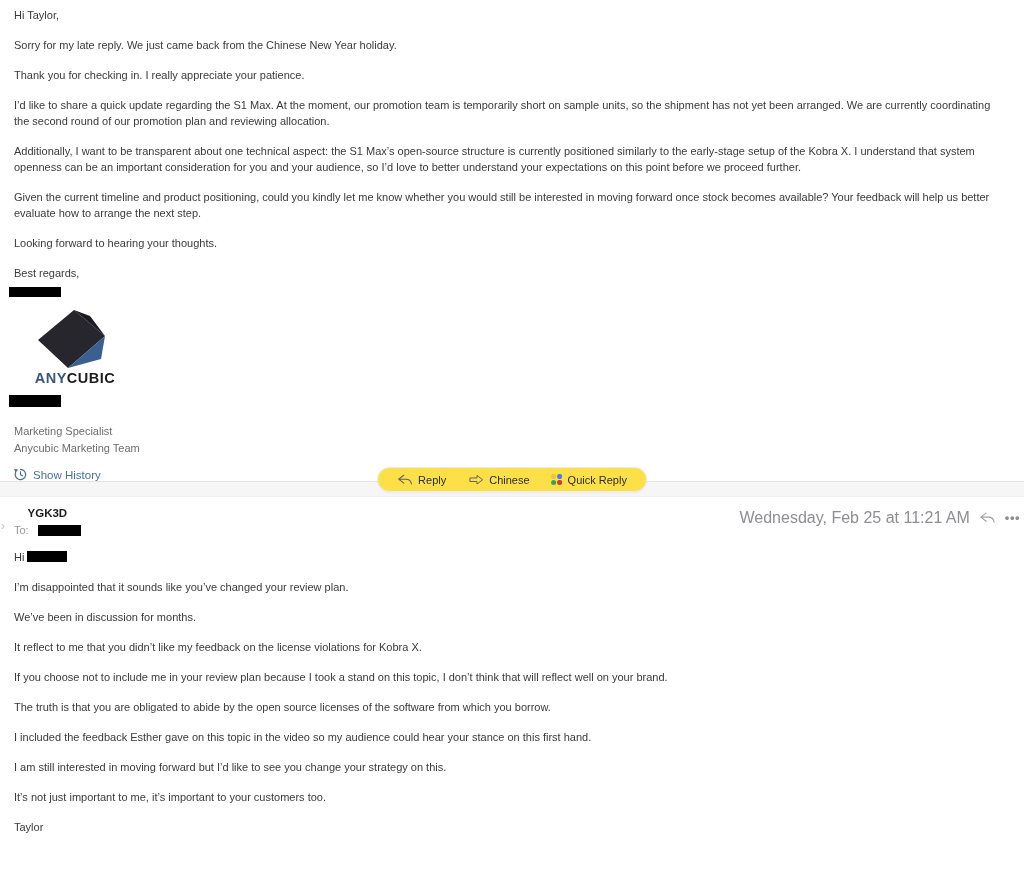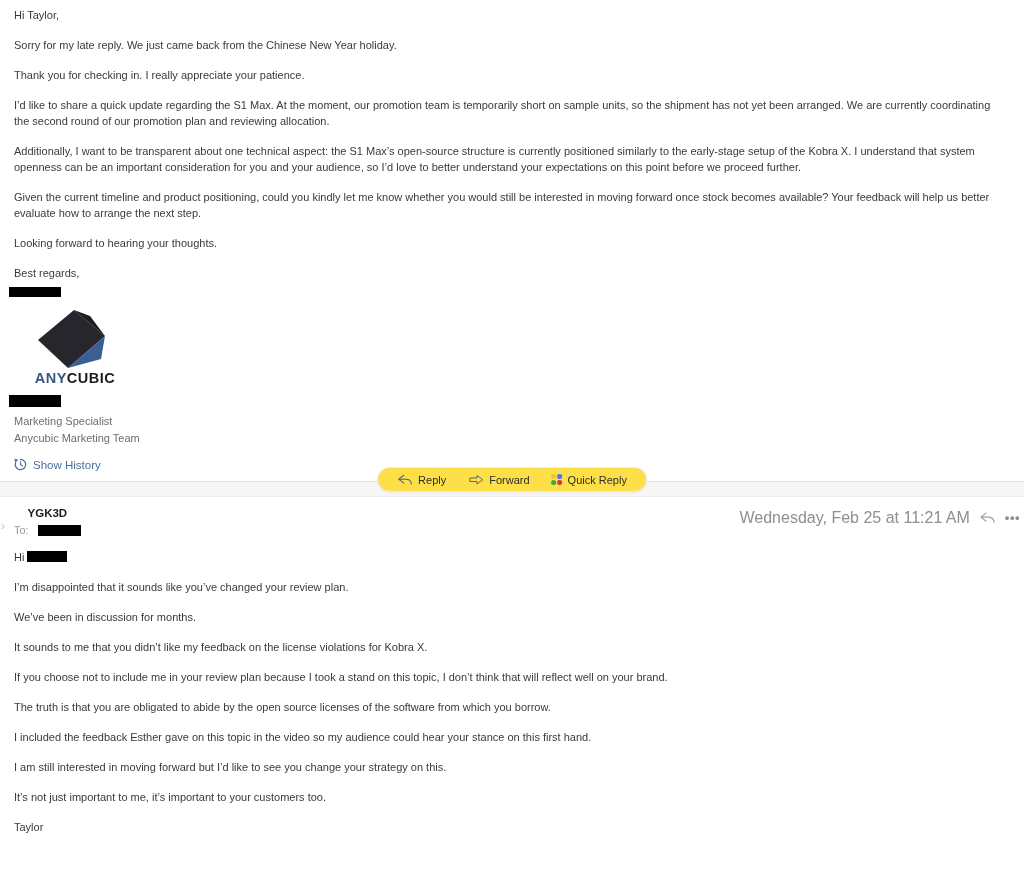--- a/index.html
+++ b/index.html
@@ -15,21 +15,21 @@
   .message1 { height: 481px; overflow: hidden; padding: 7px 16px 0 14px; }
   .message1 p {
     margin: 0 0 14px 0;
     font-size: 11px; line-height: 16px; color: #3a3a3c;
   }
   .redaction-block { background: #000; margin-left: -5px; }
   .bar-1 { width: 52px; height: 10px; margin-top: 1px; }
   .bar-2 { width: 52px; height: 12px; margin-top: 8px; }
   .logo-wrap { margin-top: 12px; margin-left: 10px; width: 92px; }
   .sig-line { font-size: 11px; line-height: 16.5px; color: #6d6d72; }
-  .sig-title { margin-top: 6px; }
+  .sig-title { margin-top: 16px; }
   .show-history {
     margin-top: 12px; display: flex; align-items: center; gap: 6px;
     font-size: 11.5px; color: #4a6e9e; cursor: pointer; width: max-content;
   }
   
   .separator {
     position: relative; height: 16px;
     background: #f6f6f7;
     border-top: 1px solid #e3e3e5;
     border-bottom: 1px solid #eeeef0;
@@ -133,21 +133,21 @@
     <button class="pill-btn">
       <svg width="16" height="12" viewBox="0 0 18 13">
         <path d="M7.5 1.2 L1.8 5.6 L7.5 10 M1.8 5.6 H10 C13.5 5.6 15.6 7.6 16.2 11" fill="none" stroke="#5f5f64" stroke-width="1.2" stroke-linejoin="round" stroke-linecap="round"></path>
       </svg>
       <span>Reply</span>
     </button>
     <button class="pill-btn">
       <svg width="16" height="12" viewBox="0 0 18 13">
         <path d="M2 4.2 H10 V1.4 L16.4 6.2 L10 11 V8.2 H2 Z" fill="none" stroke="#5f5f64" stroke-width="1.1" stroke-linejoin="round"></path>
       </svg>
-      <span>Forward</span>
+      <span>Chinese</span>
     </button>
     <button class="pill-btn">
       <span class="emoji-grid">
         <span class="emoji-dot dot-yellow"></span>
           <span class="emoji-dot dot-blue"></span>
           <span class="emoji-dot dot-green"></span>
           <span class="emoji-dot dot-red"></span>
       </span>
       <span>Quick Reply</span>
     </button>
@@ -172,21 +172,21 @@
         </svg>
       </span>
       <span class="hdr-more">•••</span>
     </div>
   </div>
 
   <div class="msg2-body">
     <p><span>Hi</span><span class="inline-redaction"></span></p>
     <p>I’m disappointed that it sounds like you’ve changed your review plan.</p>
     <p>We’ve been in discussion for months.</p>
-    <p>It sounds to me that you didn’t like my feedback on the license violations for Kobra X.</p>
+    <p>It reflect to me that you didn’t like my feedback on the license violations for Kobra X.</p>
     <p>If you choose not to include me in your review plan because I took a stand on this topic, I don’t think that will reflect well on your brand.</p>
     <p>The truth is that you are obligated to abide by the open source licenses of the software from which you borrow.</p>
     <p>I included the feedback Esther gave on this topic in the video so my audience could hear your stance on this first hand.</p>
     <p>I am still interested in moving forward but I’d like to see you change your strategy on this.</p>
     <p>It’s not just important to me, it’s important to your customers too.</p>
     <p>Taylor</p>
   </div>
 </div>
 
 </body></html>

